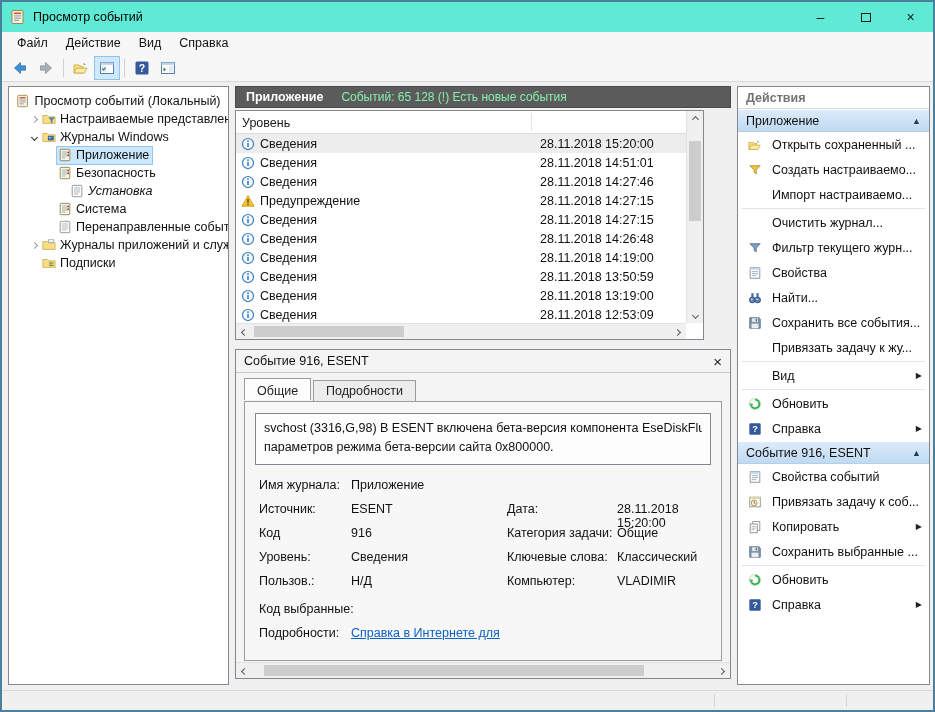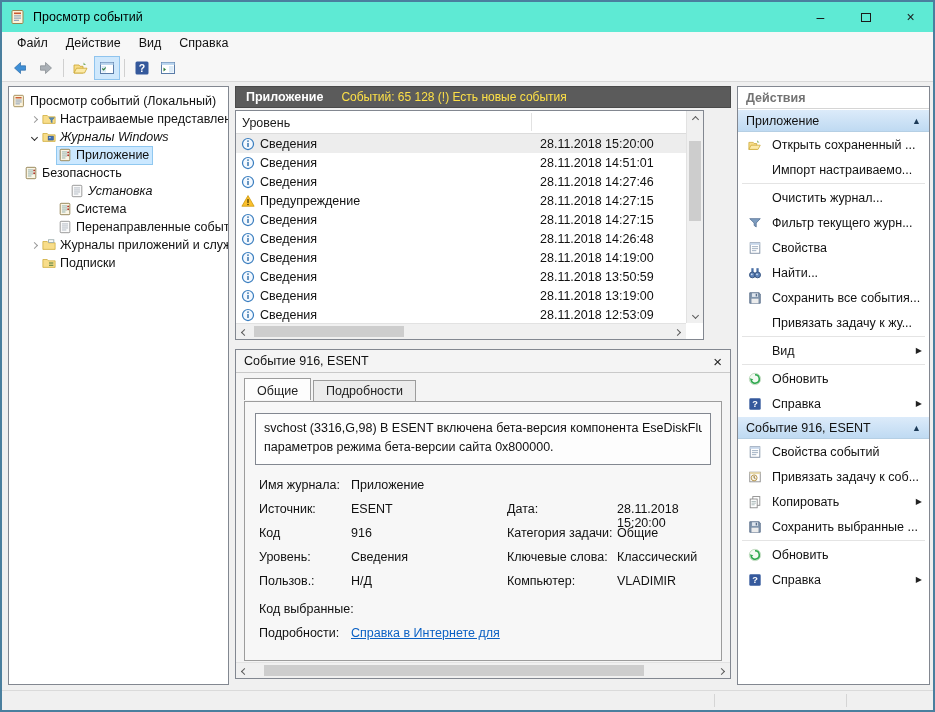--- a/index.html
+++ b/index.html
@@ -47,21 +47,21 @@
   .chev.down { transform:rotate(45deg); border-color:#2b2b2b; }
   .chev.up { transform:rotate(-135deg); }
   .chev.left { transform:rotate(135deg); }
   .chev.sb { border-color:#5a5a5a; }
 
   
   .dark-header { position:absolute; left:233px; top:4px; width:496px; height:22px;
                  background:var(--header_bar,#5b5b5b); color:#fff; display:flex; align-items:center;
                  padding-left:10px; border:1px solid #4a4a4a; }
   .dh-title { font-size:12.5px; font-weight:bold; }
-  .dh-sub { font-size:12px; margin-left:18px; color:#fde047; }
+  .dh-sub { font-size:12px; margin-left:18px; color:#86efac; }
 
   
   .list-panel { left:233px; top:28px; width:469px; height:230px; overflow:hidden; }
   .lv-header { position:absolute; left:0; top:0; right:17px; height:23px; background:#fff;
                border-bottom:1px solid #dcdcdc; font-size:12.5px; color:#191919; }
   .lv-h-cell { position:absolute; top:0; height:23px; display:flex; align-items:center; padding-left:6px; }
   .lv-col-div { position:absolute; top:2px; bottom:2px; width:1px; background:#e2e2e2; }
   .lv-rows { position:absolute; left:0; top:23px; right:17px; bottom:16px; overflow:hidden; }
   .lv-row { height:19px; display:flex; align-items:center; font-size:12.5px; color:#111; }
   .lv-row.sel { background:#ededed; }
@@ -205,21 +205,21 @@
             <rect x="9" y="6" width="4.5" height="6.5" fill="#dcebf7"></rect>
             <path d="M3.5 7.5l2.5 2-2.5 2z" fill="#2f7d3a"></path>
           </svg>
         </span>
       </div>
     </div>
 
   <div class="content">
 
     <div class="panel tree-panel" id="tree">
-        <div class="tree-row" style="padding-left: 2px;">
+        <div class="tree-row" style="padding-left: 2px; justify-content: center;">
           <span class="tree-inner">
             <span class="ic small">
               <svg viewBox="0 0 16 16">
                 <rect x="2" y="1.5" width="11" height="13" rx="1" fill="#fdf3da" stroke="#9a854e"></rect>
                 <rect x="4" y="3.5" width="7" height="1.6" fill="#c9572f"></rect>
                 <rect x="4" y="6.4" width="7" height="1" fill="#7b93b5"></rect>
                 <rect x="4" y="8.6" width="7" height="1" fill="#7b93b5"></rect>
                 <rect x="4" y="10.8" width="5" height="1" fill="#7b93b5"></rect>
               </svg>
             </span>
@@ -233,21 +233,21 @@
           <span class="tree-inner">
             <span class="ic small">
               <svg viewBox="0 0 16 16">
                 <path d="M1 4h5l1.5 1.5H15V13H1z" fill="#f8dd8a" stroke="#c9a52e" stroke-width="0.8"></path>
                 <path d="M8 6.5h6l-2.4 2.8v3l-1.2-.8V9.3z" fill="#5b8db8" stroke="#3c6c96" stroke-width="0.6"></path>
               </svg>
             </span>
             <span>Настраиваемые представления</span>
           </span>
         </div>
-        <div class="tree-row" style="padding-left: 18px; font-style: italic;">
+        <div class="tree-row" style="padding-left: 18px;">
           <span class="tree-slot">
             <i class="chev down"></i>
           </span>
           <span class="tree-inner">
             <span class="ic small">
               <svg viewBox="0 0 16 16">
                 <path d="M1 4h5l1.5 1.5H15V13H1z" fill="#f8dd8a" stroke="#c9a52e" stroke-width="0.8"></path>
                 <rect x="7" y="7" width="6" height="4.5" fill="#3f6fb5" stroke="#2c4f86" stroke-width="0.6"></rect>
                 <rect x="8" y="8" width="2" height="1.4" fill="#9fc3ea"></rect>
               </svg>
@@ -265,21 +265,21 @@
                 <rect x="4.5" y="6.3" width="6" height="1" fill="#8aa"></rect>
                 <rect x="4.5" y="8.6" width="6" height="1" fill="#8aa"></rect>
                 <circle cx="11.6" cy="5" r="1.1" fill="#b0392e"></circle>
                 <circle cx="11.6" cy="8.2" r="1.1" fill="#b0392e"></circle>
                 <rect x="4.5" y="10.9" width="4" height="1" fill="#8aa"></rect>
               </svg>
             </span>
             <span>Приложение</span>
           </span>
         </div>
-        <div class="tree-row" style="">
+        <div class="tree-row" style="padding-left: 34px;">
           <span class="tree-slot"></span>
           <span class="tree-inner">
             <span class="ic small">
               <svg viewBox="0 0 16 16">
                 <rect x="2.5" y="1.5" width="11" height="13" rx="1" fill="#fbf6e6" stroke="#8d7b49"></rect>
                 <rect x="4.5" y="4" width="6" height="1" fill="#8aa"></rect>
                 <rect x="4.5" y="6.3" width="6" height="1" fill="#8aa"></rect>
                 <rect x="4.5" y="8.6" width="6" height="1" fill="#8aa"></rect>
                 <circle cx="11.6" cy="5" r="1.1" fill="#b0392e"></circle>
                 <circle cx="11.6" cy="8.2" r="1.1" fill="#b0392e"></circle>
@@ -603,20 +603,30 @@
                 <svg viewBox="0 0 16 16">
                   <path d="M1 5h5l1 1.3h3V13H1z" fill="#f8dd8a" stroke="#c9a52e" stroke-width="0.8"></path>
                   <path d="M3.5 8.2h10.5L11.5 13H1z" fill="#fceaa8" stroke="#c9a52e" stroke-width="0.8"></path>
                   <path d="M10.5 2.5 13 5h-2.5z" fill="#7fb069"></path>
                 </svg>
               </span>
             </span>
             <span class="lbl">Открыть сохраненный ...</span>
           </div>
           <div class="act-item">
+            <span class="act-ic-slot">
+              <span class="ic small">
+                <svg viewBox="0 0 16 16">
+                  <path d="M2 3h12l-4.6 5v4.5L7 10.8V8z" fill="#e9c23f" stroke="#a8862a" stroke-width="0.8"></path>
+                </svg>
+              </span>
+            </span>
+            <span class="lbl">Создать настраиваемо...</span>
+          </div>
+          <div class="act-item">
             <span class="act-ic-slot"></span>
             <span class="lbl">Импорт настраиваемо...</span>
           </div>
           <div class="act-sep"></div>
           <div class="act-item">
             <span class="act-ic-slot"></span>
             <span class="lbl">Очистить журнал...</span>
           </div>
           <div class="act-item">
             <span class="act-ic-slot">

